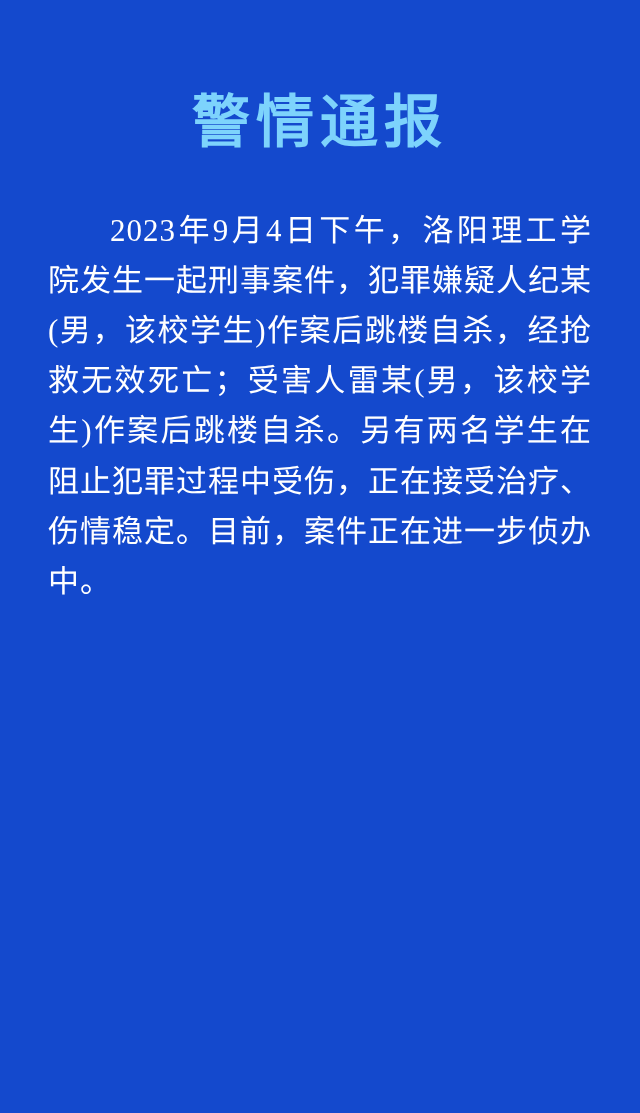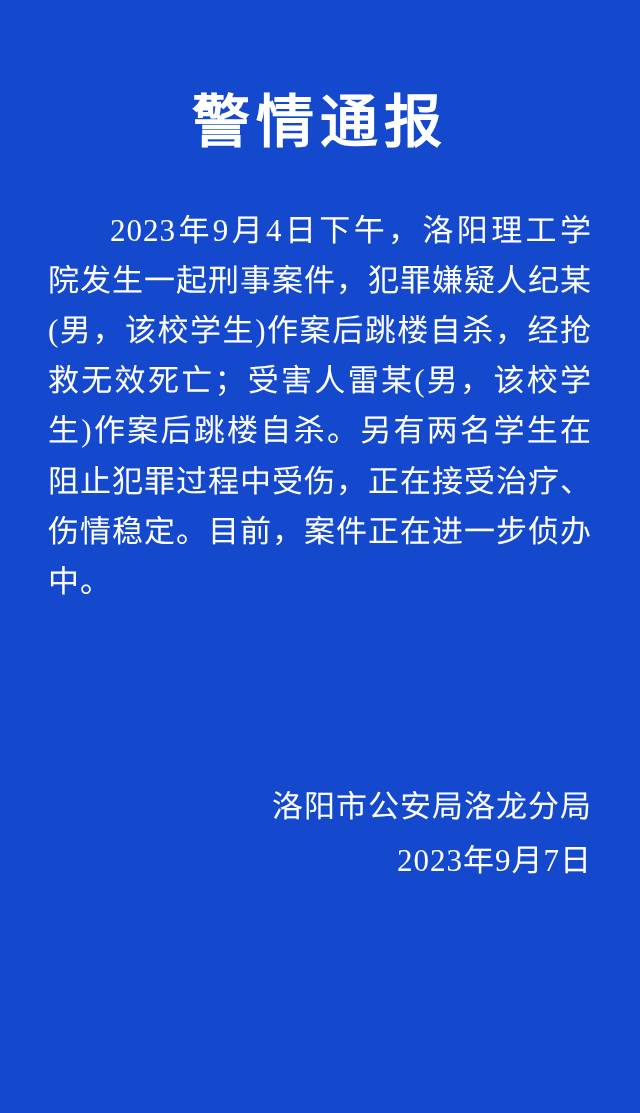--- a/index.html
+++ b/index.html
@@ -24,21 +24,21 @@
     display: flex;
     flex-direction: column;
   }
   .title {
     margin-top: 88px;
     text-align: center;
     font-size: 58px;
     font-weight: bold;
     letter-spacing: 6px;
     line-height: 1.2;
-    color: #ffffff;
+    color: #7dd3fc;
     font-family: "Liberation Serif", "DejaVu Serif", serif;
   }
   .body-text {
     margin-top: 48px;
     font-size: 31px;
     line-height: 1.62;
     letter-spacing: 1px;
     text-align: justify;
     text-justify: inter-ideograph;
     text-indent: 2em;
@@ -67,18 +67,14 @@
 </style>
 </head>
 <body>
 
 <div class="poster">
 
   <div class="title">警情通报</div>
 
   <div class="body-text">2023年9月4日下午，洛阳理工学院发生一起刑事案件，犯罪嫌疑人纪某(男，该校学生)作案后跳楼自杀，经抢救无效死亡；受害人雷某(男，该校学生)作案后跳楼自杀。另有两名学生在阻止犯罪过程中受伤，正在接受治疗、伤情稳定。目前，案件正在进一步侦办中。</div>
 
-  <div class="signature">
-    <div class="sig-org">洛阳市公安局洛龙分局</div>
-    <div class="sig-date">2023年9月7日</div>
-  </div>
 
 </div>
 
 </body></html>

